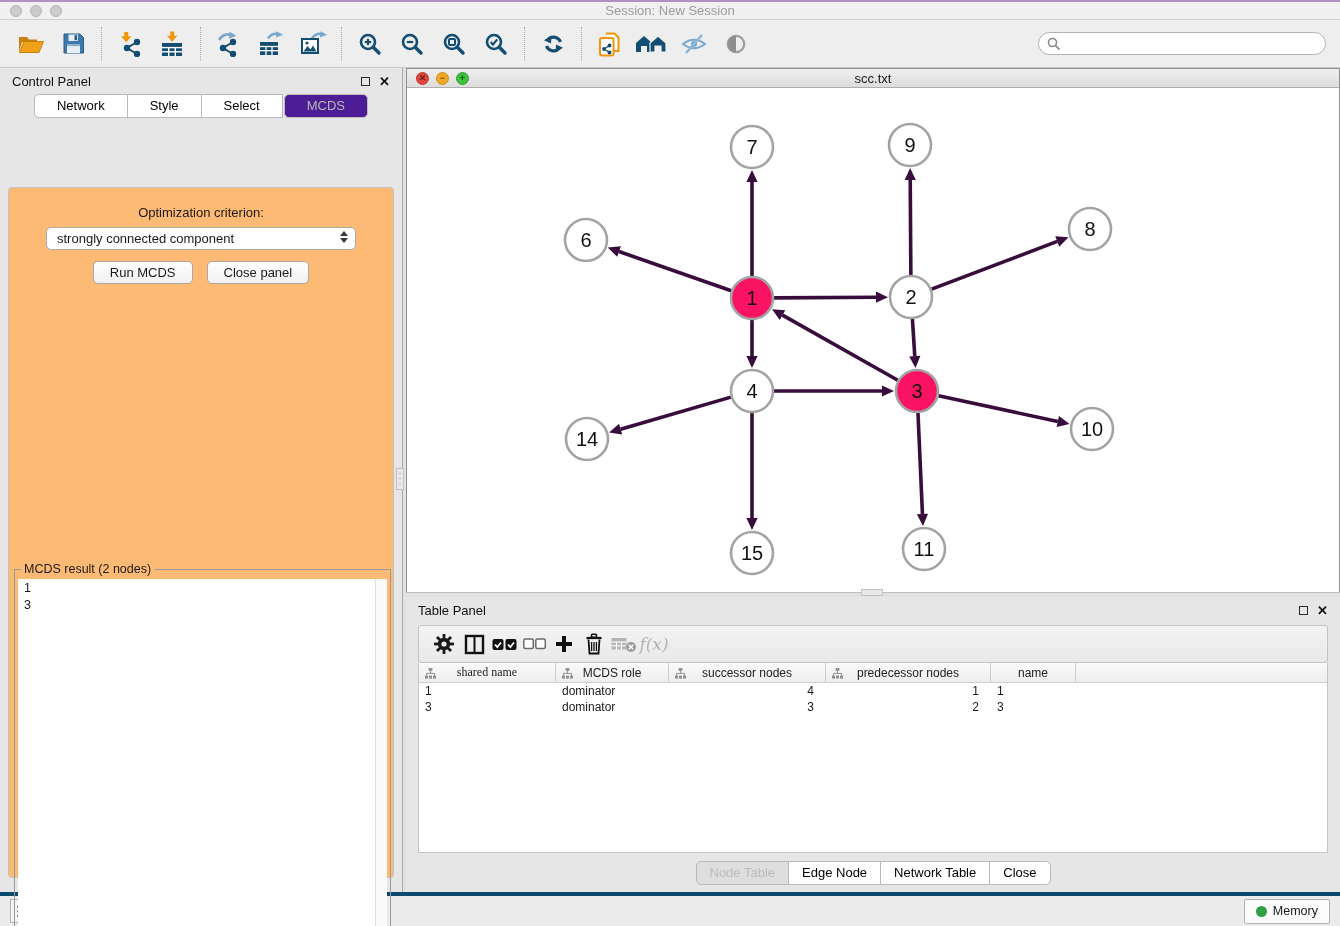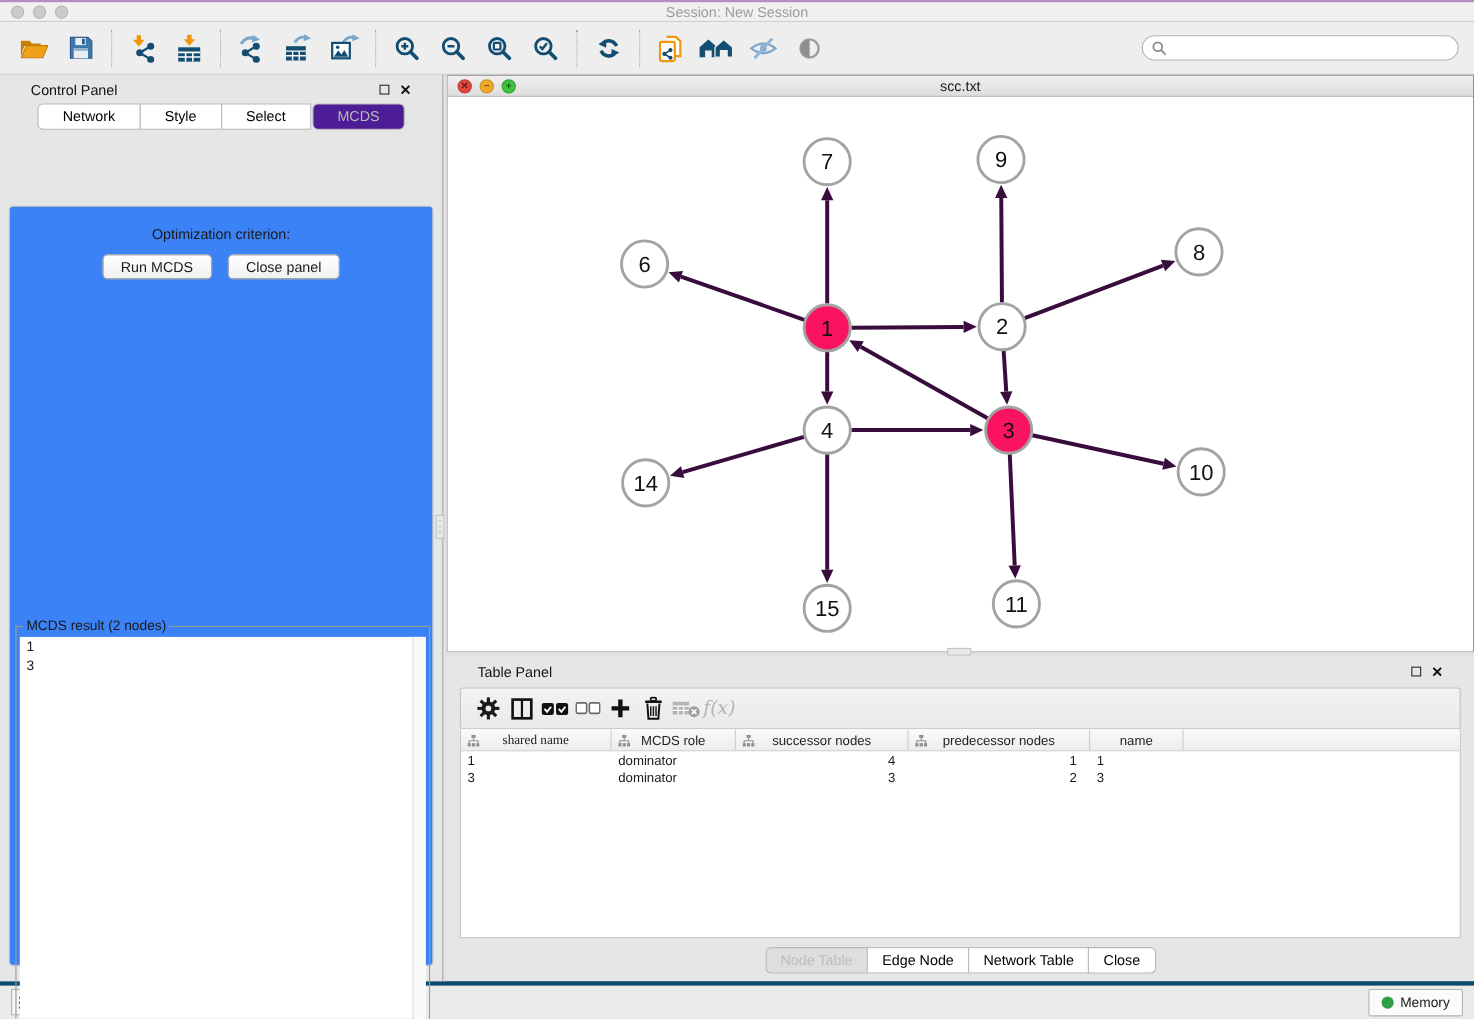--- a/index.html
+++ b/index.html
@@ -37,39 +37,39 @@
     background:#fff; border:1px solid #b3b3b3; border-radius:12px;
     display:flex; align-items:center; padding:0 8px; gap:5px;
   }
   .searchbox input { border:none; outline:none; flex:1; font-size:12px; background:transparent; }
 
   
   .main { flex:1; display:flex; min-height:0; }
 
   
   .control-panel { width:402px; flex:none; background:#e6e6e6; position:relative; }
-  .panel-header { height:26px; display:flex; align-items:center; padding:0 28px;text-align:center; }
+  .panel-header { height:26px; display:flex; align-items:center; padding:0 12px;text-align:center; }
   .panel-title { font-size:13px; color:#111; }
   .panel-btns { margin-left:auto; display:flex; align-items:center; gap:9px; }
   .pb-max { width:9px; height:9px; border:1.6px solid #2a2a2a; background:transparent; }
   .pb-close { font-size:13px; font-weight:bold; color:#111; line-height:9px; }
 
   .ctabs { display:flex; justify-content:center; position:relative; z-index:2; margin-bottom:-1px; }
   .ctab {
     font-size:13px; padding:3px 22px 4px; background:#fff; border:1px solid #b9b9b9;
     margin-left:-1px; color:#000;
   }
   .ctab:first-child { border-top-left-radius:5px; border-bottom-left-radius:5px; margin-left:0; }
   .ctab.active {
     background:#4c1d95; color:#b9b9b9; border-radius:5px; margin-left:1px;
     border-color:#bdbdbd;
   }
   .cpane {
     position:absolute; left:8px; right:8px; top:119px; bottom:14px;
-    background:#3b82f6; border:1px solid #c2c2c2; border-radius:4px;
+    background:#fdba74; border:1px solid #c2c2c2; border-radius:4px;
   }
   .opt-label { text-align:center; font-size:13px; margin-top:17px; }
   .selectbox {
     width:310px; height:23px; margin:7px auto 0; background:#fff;
     border:1px solid #ababab; border-radius:5px; display:flex; align-items:center;
     font-size:13px; padding-left:10px; position:relative;
   }
   .chevrons { position:absolute; right:7px; top:3px; display:flex; flex-direction:column; gap:2px; }
   .chevrons i { display:block; width:0; height:0; border-left:4px solid transparent; border-right:4px solid transparent; }
   .chev-up { border-bottom:5px solid #3a3a3a; }
@@ -341,20 +341,27 @@
         </span>
       </div>
       <div class="ctabs">
           <div class="ctab">Network</div>
           <div class="ctab">Style</div>
           <div class="ctab">Select</div>
           <div class="ctab active">MCDS</div>
         </div>
       <div class="cpane">
         <div class="opt-label">Optimization criterion:</div>
+        <div class="selectbox">
+          <span>strongly connected component</span>
+          <span class="chevrons">
+              <i class="chev-up"></i>
+              <i class="chev-down"></i>
+            </span>
+        </div>
         <div class="btn-row">
           <div class="mac-btn">Run MCDS</div>
           <div class="mac-btn">Close panel</div>
         </div>
         <fieldset class="result">
           <legend>MCDS result (2 nodes)</legend>
           <div class="result-box">
             <div class="result-text">1
 3</div>
             <div class="result-scroll"></div>

